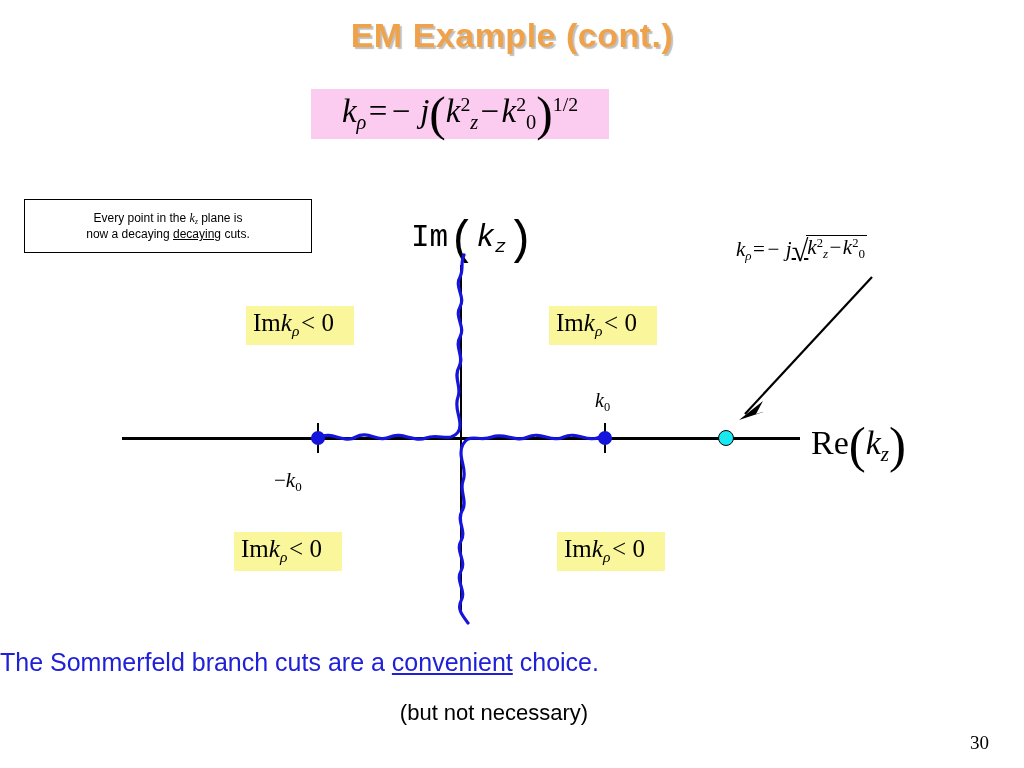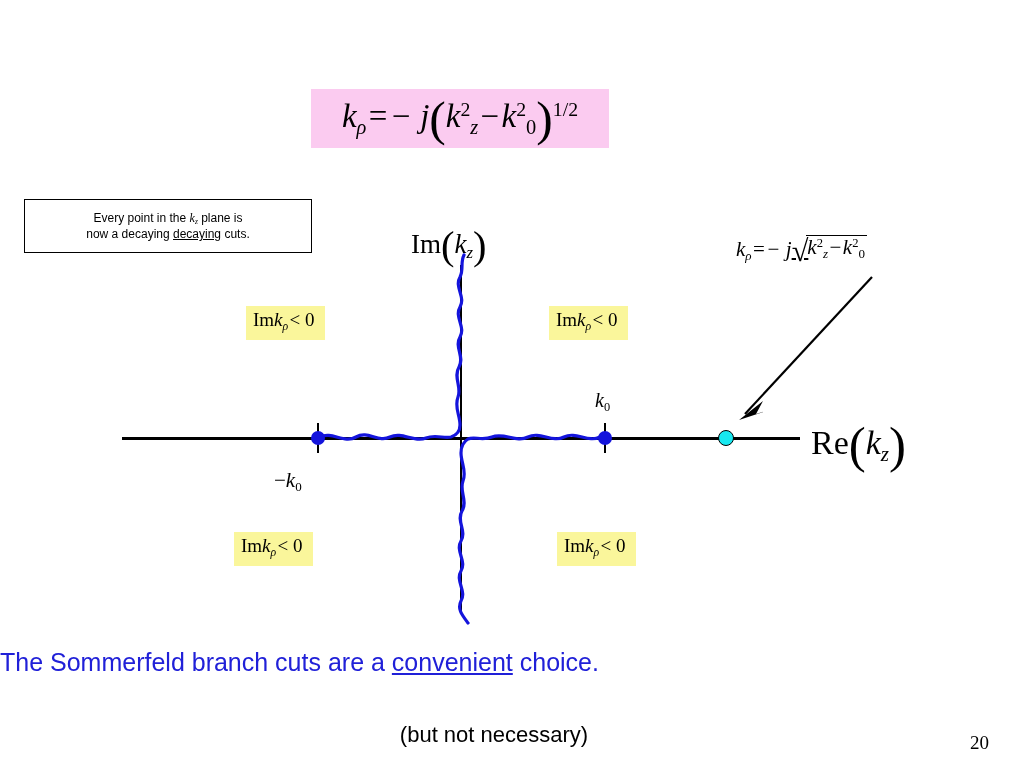--- a/index.html
+++ b/index.html
@@ -77,21 +77,21 @@
     position: relative;
     top: -2px;
   }
 
   
   #main-equation {
     position: absolute;
     left: 311px;
     top: 89px;
     width: 298px;
-    height: 59px;
+    height: 50px;
     background: #FBCBF0;
     display: flex;
     align-items: center;
     justify-content: center;
     font-size: 33px;
   }
 
   
   #note-box {
     position: absolute;
@@ -129,22 +129,23 @@
     top: 265px;
     width: 1.7px;
     height: 348px;
     background: #000000;
   }
 
   
   #label-im-axis {
     position: absolute;
     left: 411px;
-    top: 226px;
-    font-size: 27px;
+    top: 218px;
+    font-size: 31px;
+    font-family: Liberation Mono, monospace;
   }
   #label-re-axis {
     position: absolute;
     left: 811px;
     top: 420px;
     font-size: 34px;
   }
 
   
   .branch-dot {
@@ -194,22 +195,22 @@
     position: absolute;
     left: 595px;
     top: 390px;
     font-size: 20px;
   }
 
   
   .quad-label {
     position: absolute;
     background: #FAF69B;
-    font-size: 19px;
-    padding: 4px 9px 7px 7px;
+    font-size: 25px;
+    padding: 4px 18px 7px 7px;
     white-space: nowrap;
   }
   #quad-label-tl { left: 246px; top: 306px; }
   #quad-label-tr { left: 549px; top: 306px; }
   #quad-label-bl { left: 234px; top: 532px; }
   #quad-label-br { left: 557px; top: 532px; }
 
   
   #annotation-equation {
     position: absolute;
@@ -251,38 +252,38 @@
   #caption-main .u { text-decoration: underline; }
   #caption-sub {
     position: absolute;
     left: 0;
     top: 700px;
     width: 988px;
     text-align: center;
     font-family: "Liberation Sans", sans-serif;
     font-size: 22px;
     color: #000000;
-    margin-top: 22px;
   }
 
   
   #page-number {
     position: absolute;
     left: 970px;
     top: 732px;
     font-family: "Liberation Serif", serif;
     font-size: 19px;
     color: #000000;
   }
 </style>
 </head>
 <body>
 
 <div id="slide">
 
+  <div id="slide-title">EM Example (cont.)</div>
 
   <div id="main-equation">
     <span class="math"><span class="mi">k</span><span class="sub">ρ</span><span class="op">=</span><span class="mi">− j</span><span class="paren-big">(</span><span class="mi">k</span><span class="sup">2</span><span class="sub">z</span><span class="op">−</span><span class="mi">k</span><span class="sup">2</span><span class="sub-up">0</span><span class="paren-big">)</span><span class="sup">1/2</span></span>
   </div>
 
   <div id="note-box">
     <div class="nb-line"><span>Every point in the </span><span class="math mi">k</span><span class="math sub">z</span><span> plane is</span></div>
     <div class="nb-line"><span>now a decaying </span><span class="u">decaying</span><span> cuts.</span></div>
   </div>
 
@@ -344,15 +345,15 @@
 
   <svg id="annotation-arrow" viewBox="0 0 156 160" width="156" height="160">
     <line x1="147" y1="9" x2="20" y2="146" stroke="#000000" stroke-width="2.2"></line>
     <polygon points="14,152 38,133 31,146 44,142" fill="#000000"></polygon>
   </svg>
 
   <div id="caption-main"><span>The Sommerfeld branch cuts are a </span><span class="u">convenient</span><span> choice.</span></div>
 
   <div id="caption-sub">(but not necessary)</div>
 
-  <div id="page-number">20</div>
+  <div id="page-number">30</div>
 
 </div>
 
 </body></html>

